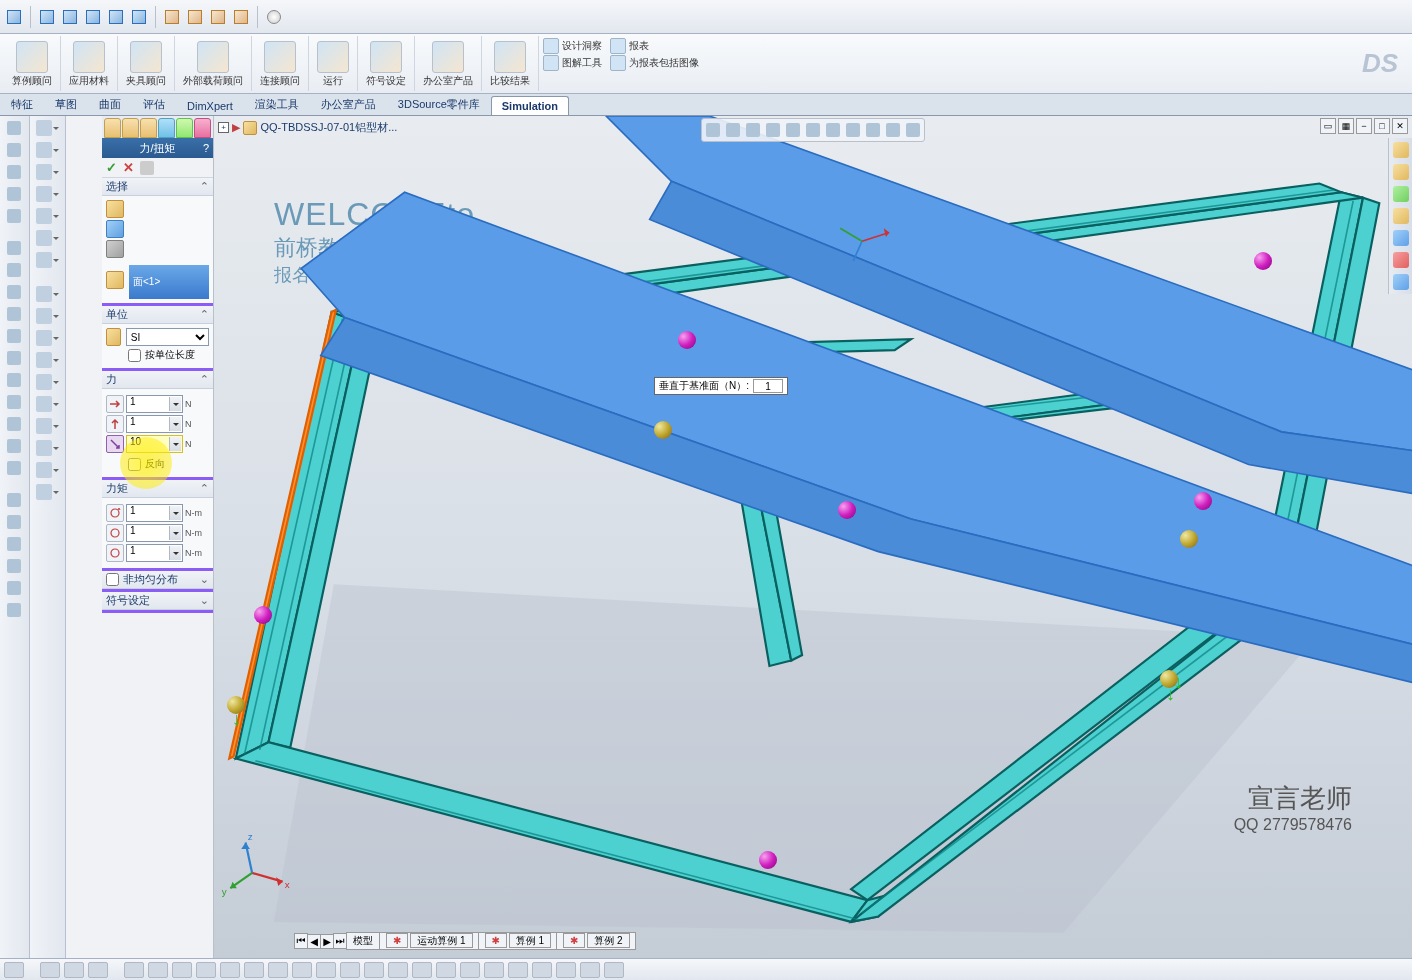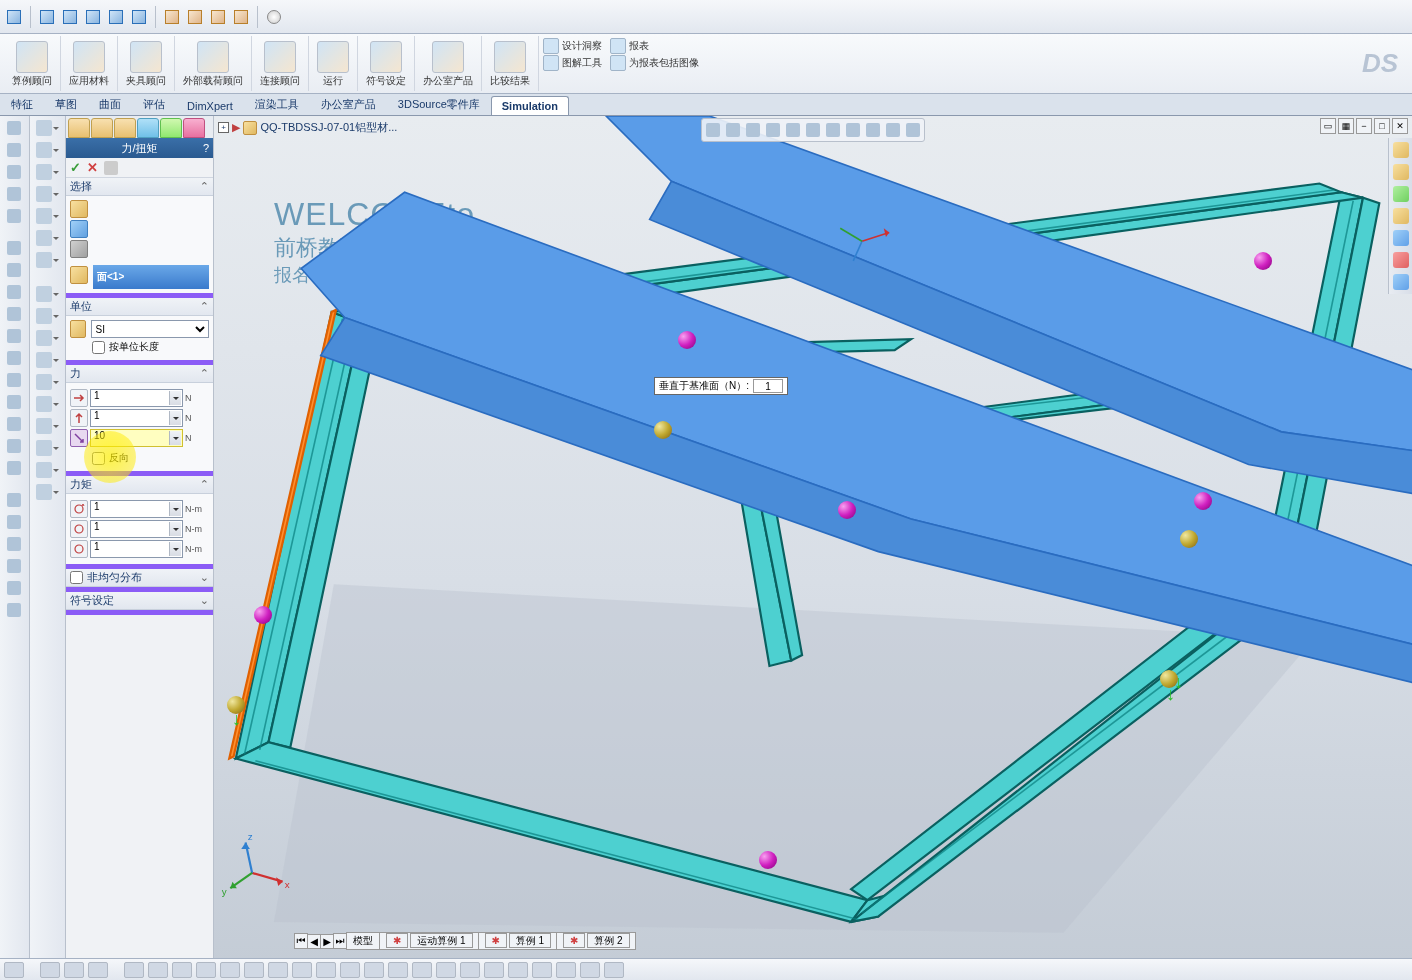--- a/index.html
+++ b/index.html
@@ -34,39 +34,39 @@
 .vtool { width: 30px; background: linear-gradient(90deg,#f0f3f7,#e2e7ef); border-right: 1px solid #b8c0cc; display: flex; flex-direction: column; padding: 2px; gap: 2px; }
 .vtool .vb { width: 24px; height: 20px; border-radius: 2px; cursor: pointer; display: flex; align-items: center; justify-content: center; }
 .vtool .vi { width: 14px; height: 14px; background: #b0c4d8; border-radius: 2px; }
 
 .vtool2 { width: 36px; background: linear-gradient(90deg,#f0f3f7,#e2e7ef); border-right: 1px solid #b8c0cc; display: flex; flex-direction: column; padding: 2px 1px; gap: 2px; }
 .vtool2 .vb { width: 32px; height: 20px; display: flex; align-items: center; justify-content: center; gap: 1px; cursor: pointer; }
 .vtool2 .vi { width: 16px; height: 16px; background: #c0d0e0; border-radius: 2px; }
 .vtool2 .arr { width: 0; height: 0; border-top: 3px solid #666; border-left: 3px solid transparent; border-right: 3px solid transparent; }
 
 
-.pm { width: 148px; background: #f0f2f5; border-right: 1px solid #b8c0cc; display: flex; flex-direction: column; overflow-y: auto; font-size: 11px; }
+.pm { width: 148px; background: #f0f2f5; border-right: 1px solid #b8c0cc; display: flex; flex-direction: column; overflow-y: auto; font-size: 11px; padding-left: 36px; }
 .pm-tabs { height: 22px; display: flex; padding: 2px 2px 0; gap: 1px; background: #e8ecf2; }
 .pm-tabs .pt { width: 22px; height: 20px; background: linear-gradient(#f8e0b0,#e8c070); border: 1px solid #c0a050; border-radius: 3px 3px 0 0; cursor: pointer; display: flex; align-items: center; justify-content: center; }
 .pm-tabs .pt:nth-child(4) { background: linear-gradient(#b0e0f8,#70c0e8); border-color: #50a0c0; }
 .pm-tabs .pt:nth-child(5) { background: linear-gradient(#d0f8b0,#90e870); border-color: #60c050; }
 .pm-tabs .pt:nth-child(6) { background: linear-gradient(#f8b0d0,#e870a0); border-color: #c05080; }
 .pm-title { height: 20px; background: linear-gradient(#3a6fa8,#2a5a90); color: #fff; display: flex; align-items: center; justify-content: center; font-size: 11px; position: relative; }
 .pm-title .q { position: absolute; right: 4px; color: #fff; }
 .pm-ok { height: 20px; display: flex; align-items: center; padding: 0 4px; gap: 6px; background: #f0f2f5; border-bottom: 1px solid #d0d6e0; }
 .check { color: #3a9d3a; font-size: 13px; font-weight: bold; cursor: pointer; }
 .cross { color: #d04040; font-size: 13px; font-weight: bold; cursor: pointer; }
 .pin { width: 14px; height: 14px; background: #ccc; border-radius: 2px; cursor: pointer; }
 
-.pm-sec { border-bottom: 5px solid #8b5cf6; }
+.pm-sec { border-bottom: 3px solid #8b5cf6; }
 .pm-sec-h { height: 18px; background: linear-gradient(#f0f3f7,#e2e7ef); padding: 2px 4px; font-size: 11px; color: #1a3a6a; display: flex; align-items: center; justify-content: space-between; border-bottom: 1px solid #c8d0dc; }
 .pm-sec-h .chev { color: #666; cursor: pointer; }
 .pm-sec-b { padding: 4px; background: #f8f9fb; }
 .sel-list { height: 60px; background: #fff; border: 1px solid #8a98ad; font-size: 10px; padding: 2px; color: #333; }
-.sel-face { height: 24px; background: linear-gradient(#6aa8e8,#3a7acc); color: #fff; font-size: 10px; padding: 2px 4px; margin-top: 4px; display: flex; align-items: center; font-weight: bold; }
+.sel-face { height: 34px; background: linear-gradient(#6aa8e8,#3a7acc); color: #fff; font-size: 10px; padding: 2px 4px; margin-top: 4px; display: flex; align-items: center; }
 .sel-ico { width: 18px; height: 18px; background: linear-gradient(135deg,#f8e0a0,#e0b860); border: 1px solid #c09040; border-radius: 2px; margin-right: 3px; cursor: pointer; }
 .sel-ico.b { background: linear-gradient(135deg,#a0d0f8,#60a0e0); border-color: #4080c0; }
 .sel-ico.g { background: linear-gradient(135deg,#d0d0d0,#a0a0a0); border-color: #808080; }
 .sel-row { display: flex; align-items: flex-start; gap: 2px; margin-bottom: 3px; }
 .sel-col { display: flex; flex-direction: column; gap: 2px; }
 
 .pm-input { display: flex; align-items: center; gap: 2px; margin: 2px 0; }
 .pm-input .di { width: 18px; height: 18px; border: 1px solid #b0b8c4; background: #f0f3f7; border-radius: 2px; display: flex; align-items: center; justify-content: center; cursor: pointer; }
 .pm-input .di svg { width: 14px; height: 14px; }
 .pm-input .fld { flex: 1; height: 18px; border: 1px solid #8a98ad; background: #fff; padding: 0 3px; font-size: 10px; position: relative; }
@@ -614,20 +614,24 @@
         </div>
       <div class="rb">
           <div class="ri b"></div>
         </div>
     </div>
 
     <div class="watermark">
       <div class="w1">WELCOMEto</div>
       <div class="w2">前桥教育</div>
       <div class="w3">报名</div>
+    </div>
+    <div class="teacher">
+      <div class="t1">宣言老师</div>
+      <div class="t2">QQ 2779578476</div>
     </div>
 
     <svg class="model" viewBox="0 0 1100 848">
 
       <polygon points="55,740 780,750 1010,480 110,430" fill="#b8c0cc" opacity="0.4"></polygon>
 
       <g stroke="#0a6060" stroke-width="2" fill="#4dd0d0">
 
         <polygon points="20,590 50,575 135,190 108,180"></polygon>
         <polygon points="50,575 70,580 150,200 135,190"></polygon>

